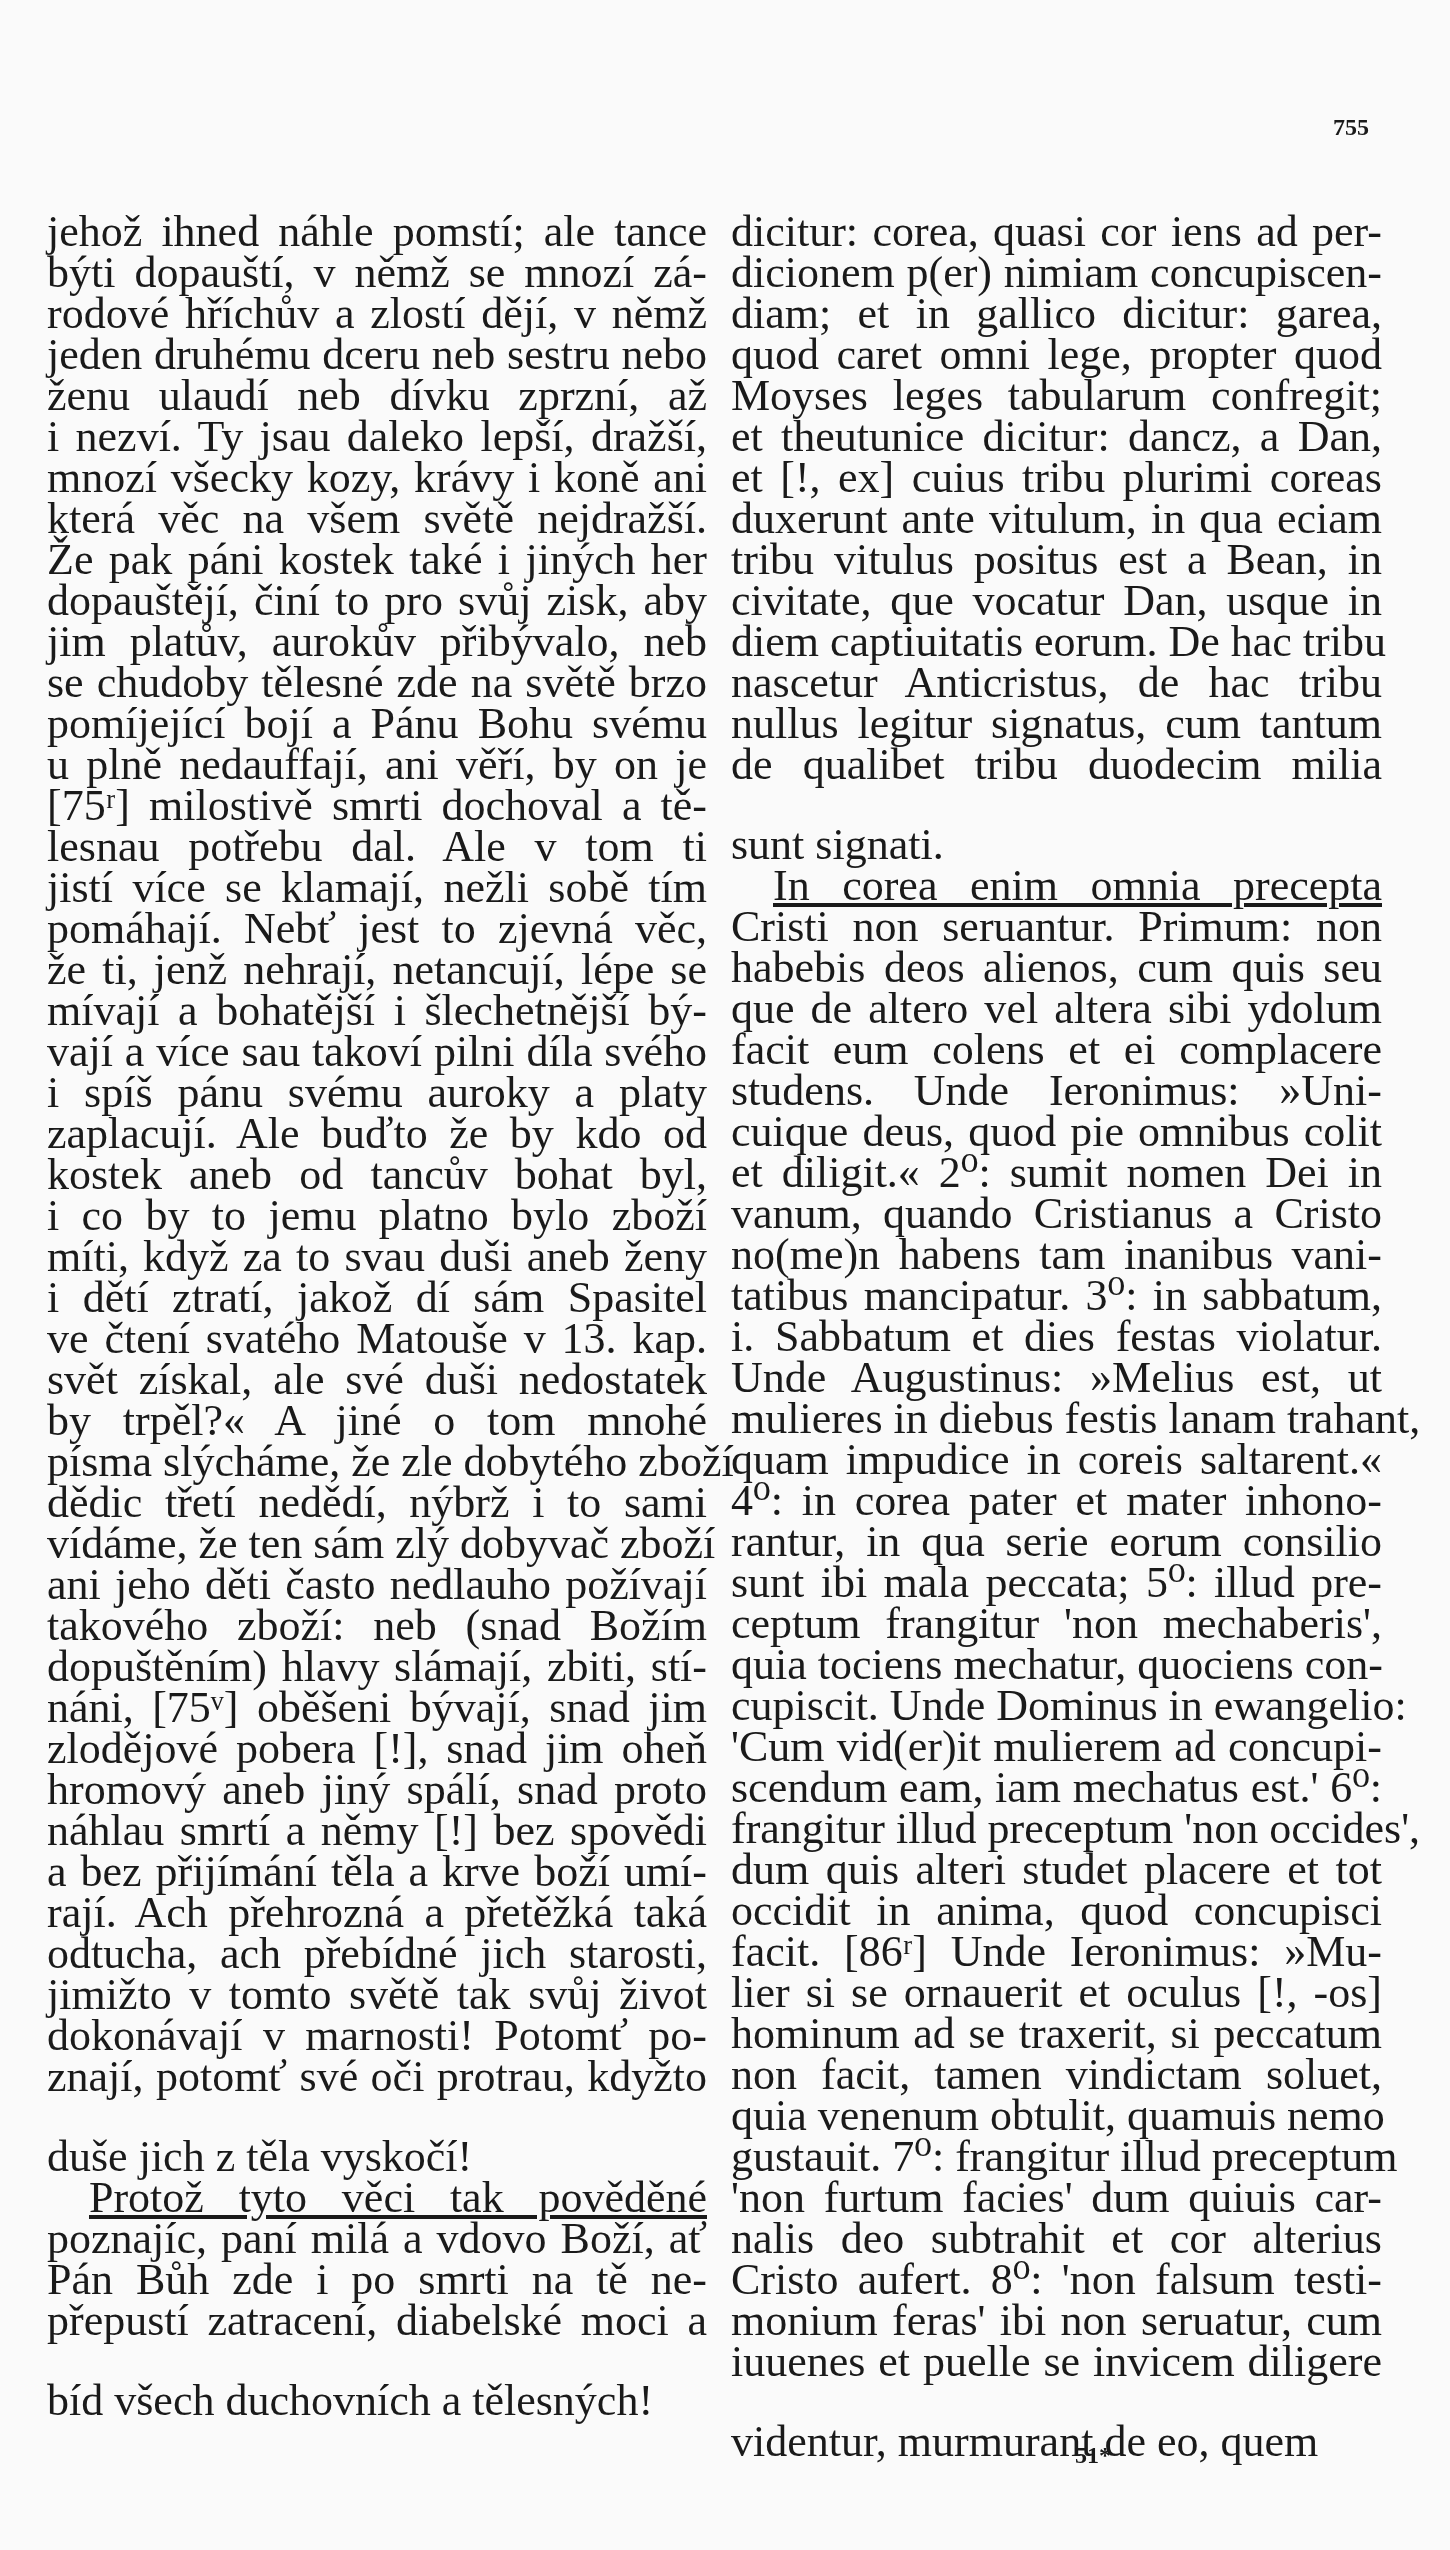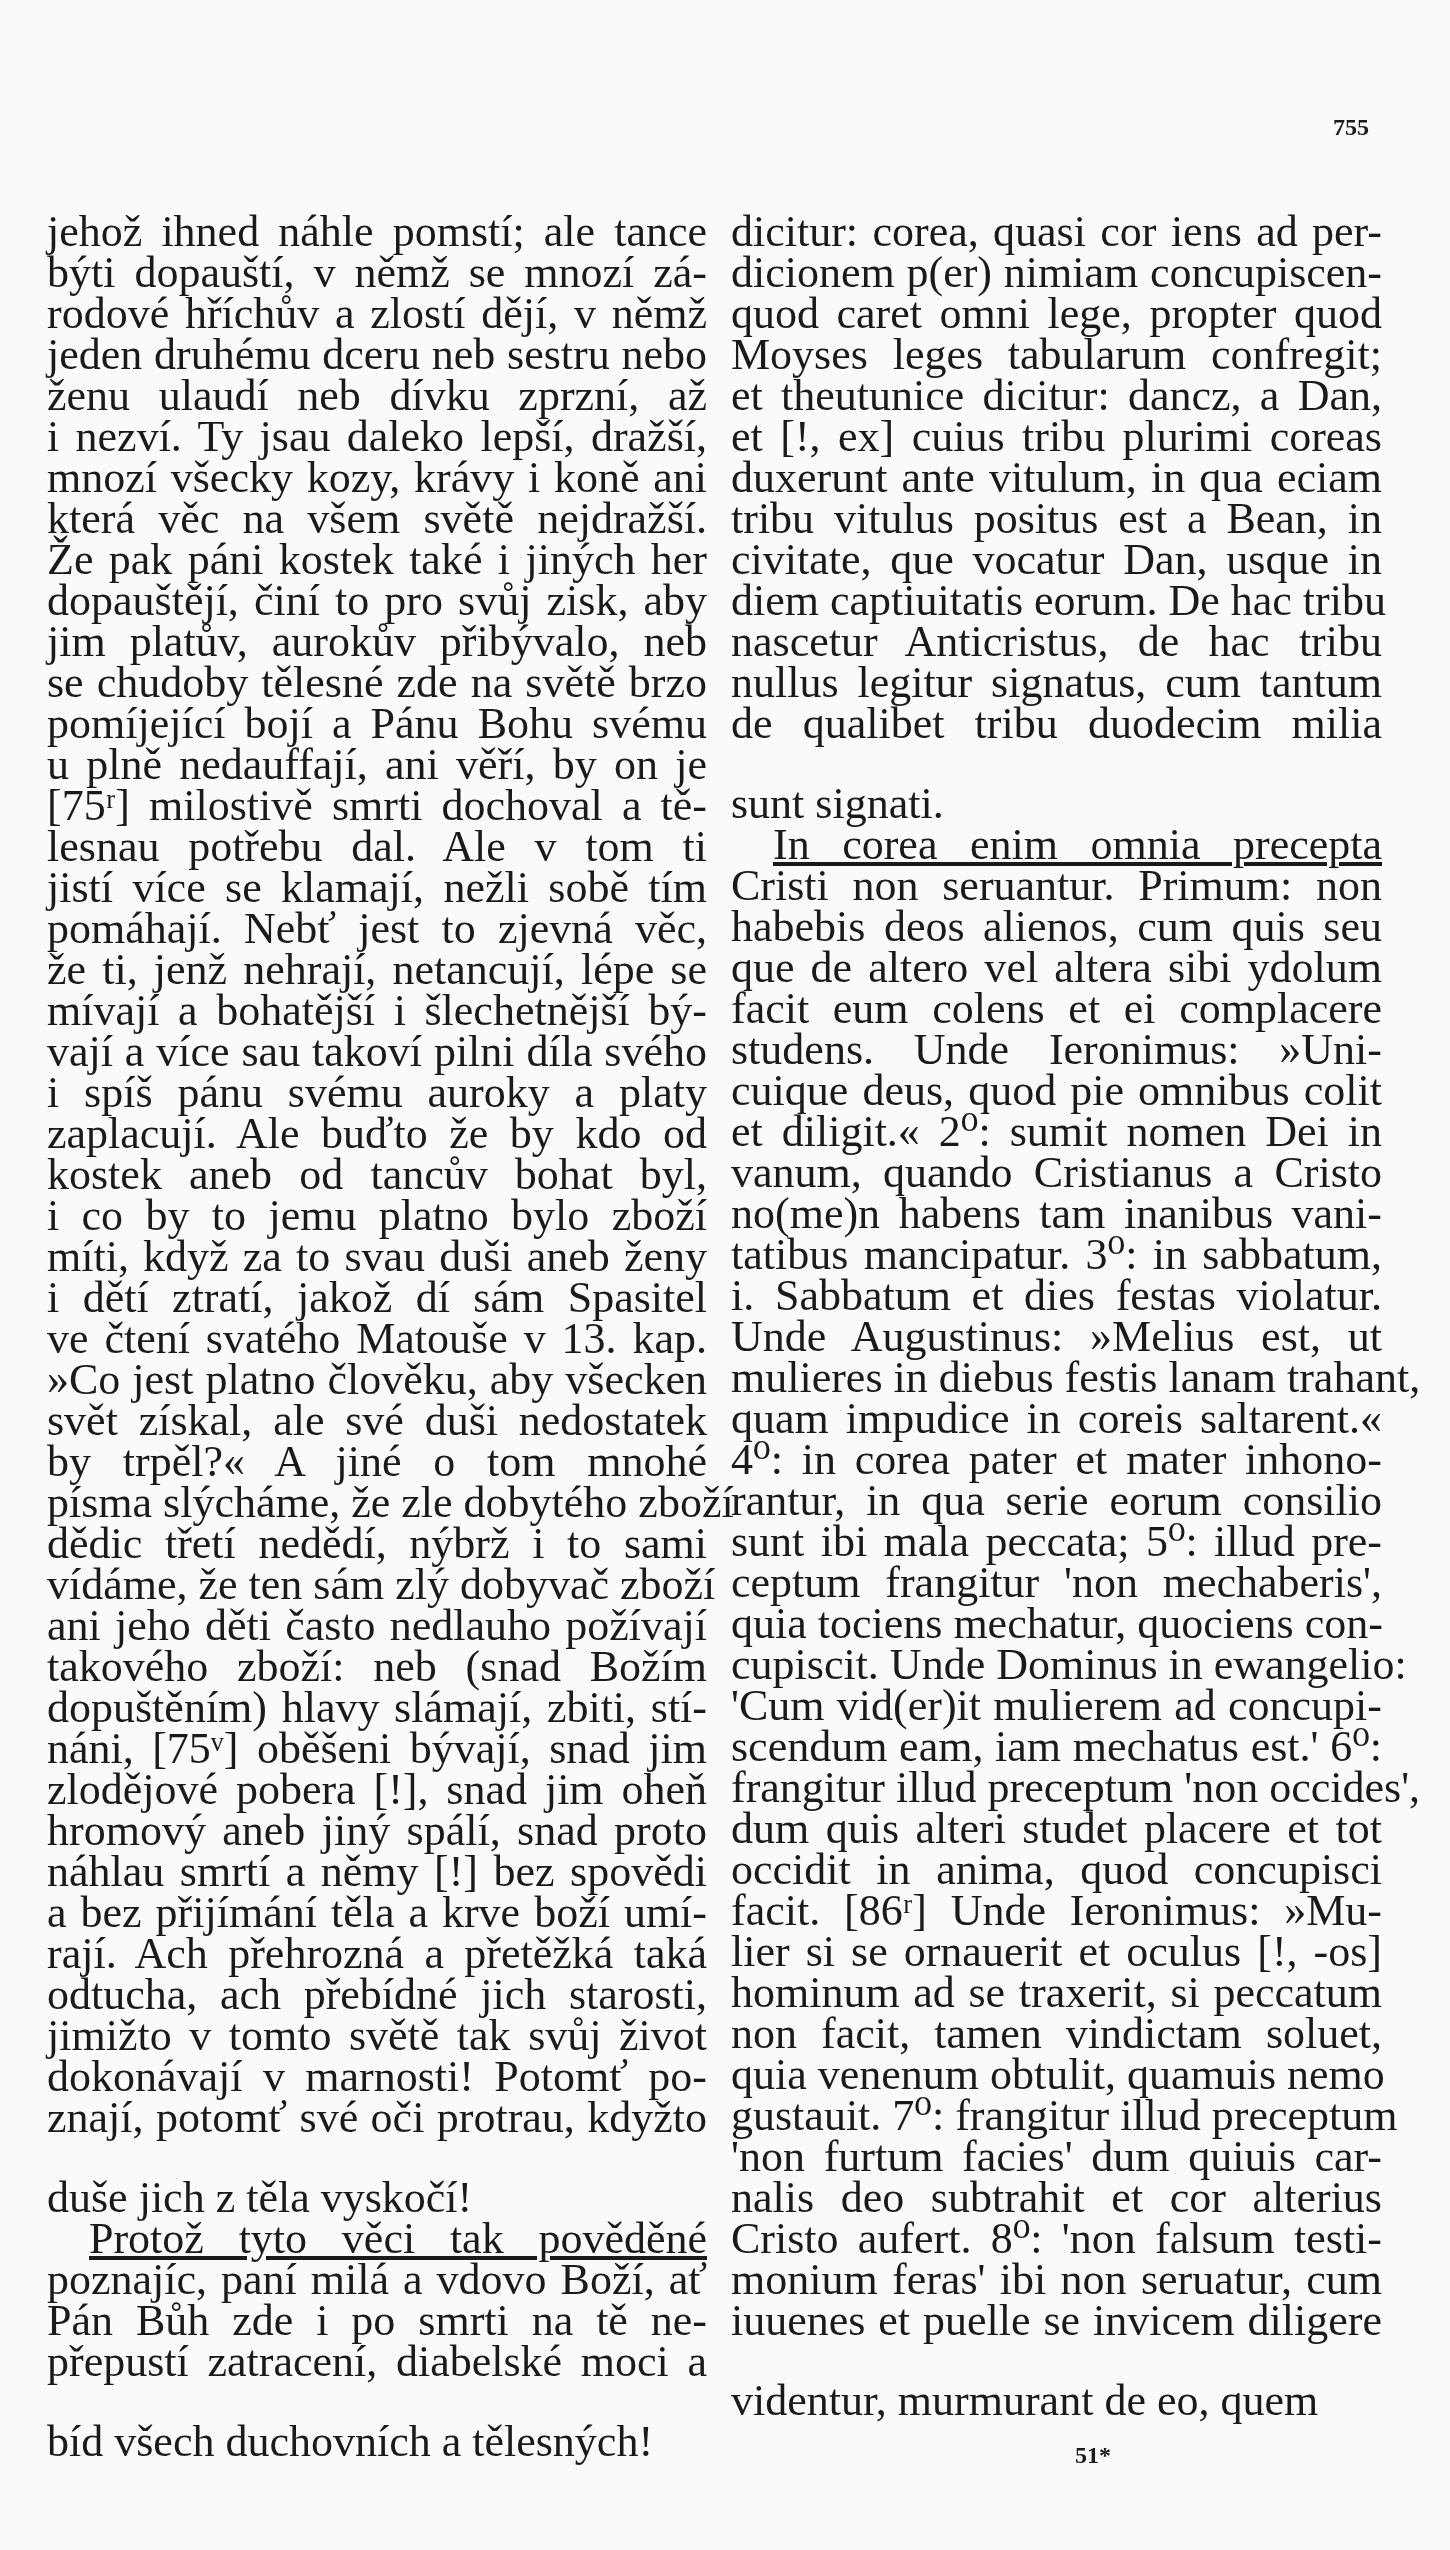--- a/index.html
+++ b/index.html
@@ -67,21 +67,20 @@
     <span class="line">že ti, jenž nehrají, netancují, lépe se</span>
     <span class="line">mívají a bohatější i šlechetnější bý-</span>
     <span class="line">vají a více sau takoví pilni díla svého</span>
     <span class="line">i spíš pánu svému auroky a platy</span>
     <span class="line">zaplacují. Ale buďto že by kdo od</span>
     <span class="line">kostek aneb od tancův bohat byl,</span>
     <span class="line">i co by to jemu platno bylo zboží</span>
     <span class="line">míti, když za to svau duši aneb ženy</span>
     <span class="line">i dětí ztratí, jakož dí sám Spasitel</span>
     <span class="line">ve čtení svatého Matouše v 13. kap.</span>
-    <span class="line">»Co jest platno člověku, aby všecken</span>
     <span class="line">svět získal, ale své duši nedostatek</span>
     <span class="line">by trpěl?« A jiné o tom mnohé</span>
     <span class="line">písma slýcháme, že zle dobytého zboží</span>
     <span class="line">dědic třetí nedědí, nýbrž i to sami</span>
     <span class="line">vídáme, že ten sám zlý dobyvač zboží</span>
     <span class="line">ani jeho děti často nedlauho požívají</span>
     <span class="line">takového zboží: neb (snad Božím</span>
     <span class="line">dopuštěním) hlavy slámají, zbiti, stí-</span>
     <span class="line">náni, [75ᵛ] oběšeni bývají, snad jim</span>
     <span class="line">zlodějové pobera [!], snad jim oheň</span>
@@ -96,20 +95,21 @@
     <span class="line last">duše jich z těla vyskočí!</span>
     <span class="line indent">Protož tyto věci tak pověděné</span>
     <span class="line">poznajíc, paní milá a vdovo Boží, ať</span>
     <span class="line">Pán Bůh zde i po smrti na tě ne-</span>
     <span class="line">přepustí zatracení, diabelské moci a</span>
     <span class="line last">bíd všech duchovních a tělesných!</span>
   </div>
 <div class="column col-right" id="col-right">
     <span class="line">dicitur: corea, quasi cor iens ad per-</span>
     <span class="line">dicionem p(er) nimiam concupiscen-</span>
+    <span class="line">diam; et in gallico dicitur: garea,</span>
     <span class="line">quod caret omni lege, propter quod</span>
     <span class="line">Moyses leges tabularum confregit;</span>
     <span class="line">et theutunice dicitur: dancz, a Dan,</span>
     <span class="line">et [!, ex] cuius tribu plurimi coreas</span>
     <span class="line">duxerunt ante vitulum, in qua eciam</span>
     <span class="line">tribu vitulus positus est a Bean, in</span>
     <span class="line">civitate, que vocatur Dan, usque in</span>
     <span class="line">diem captiuitatis eorum. De hac tribu</span>
     <span class="line">nascetur Anticristus, de hac tribu</span>
     <span class="line">nullus legitur signatus, cum tantum</span>

